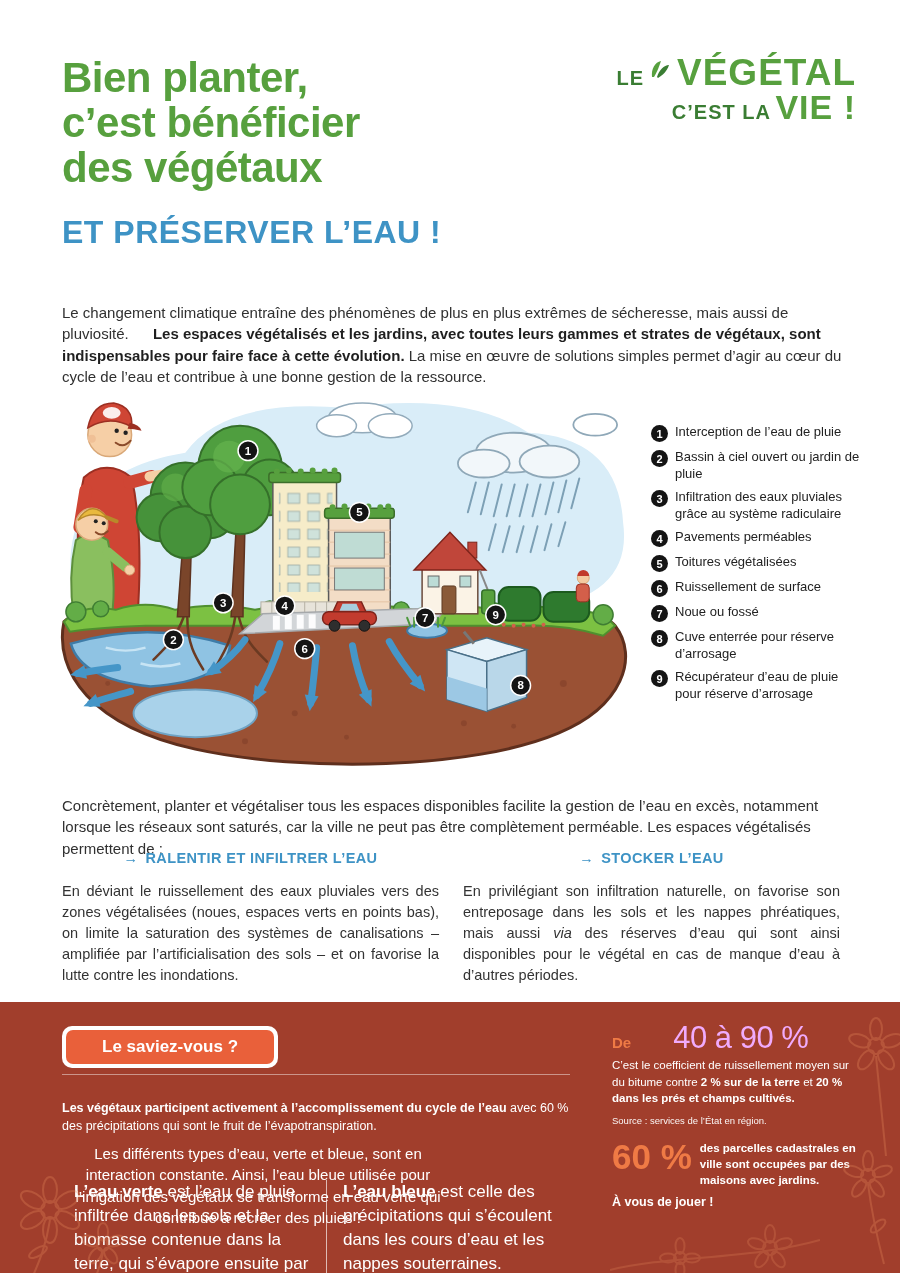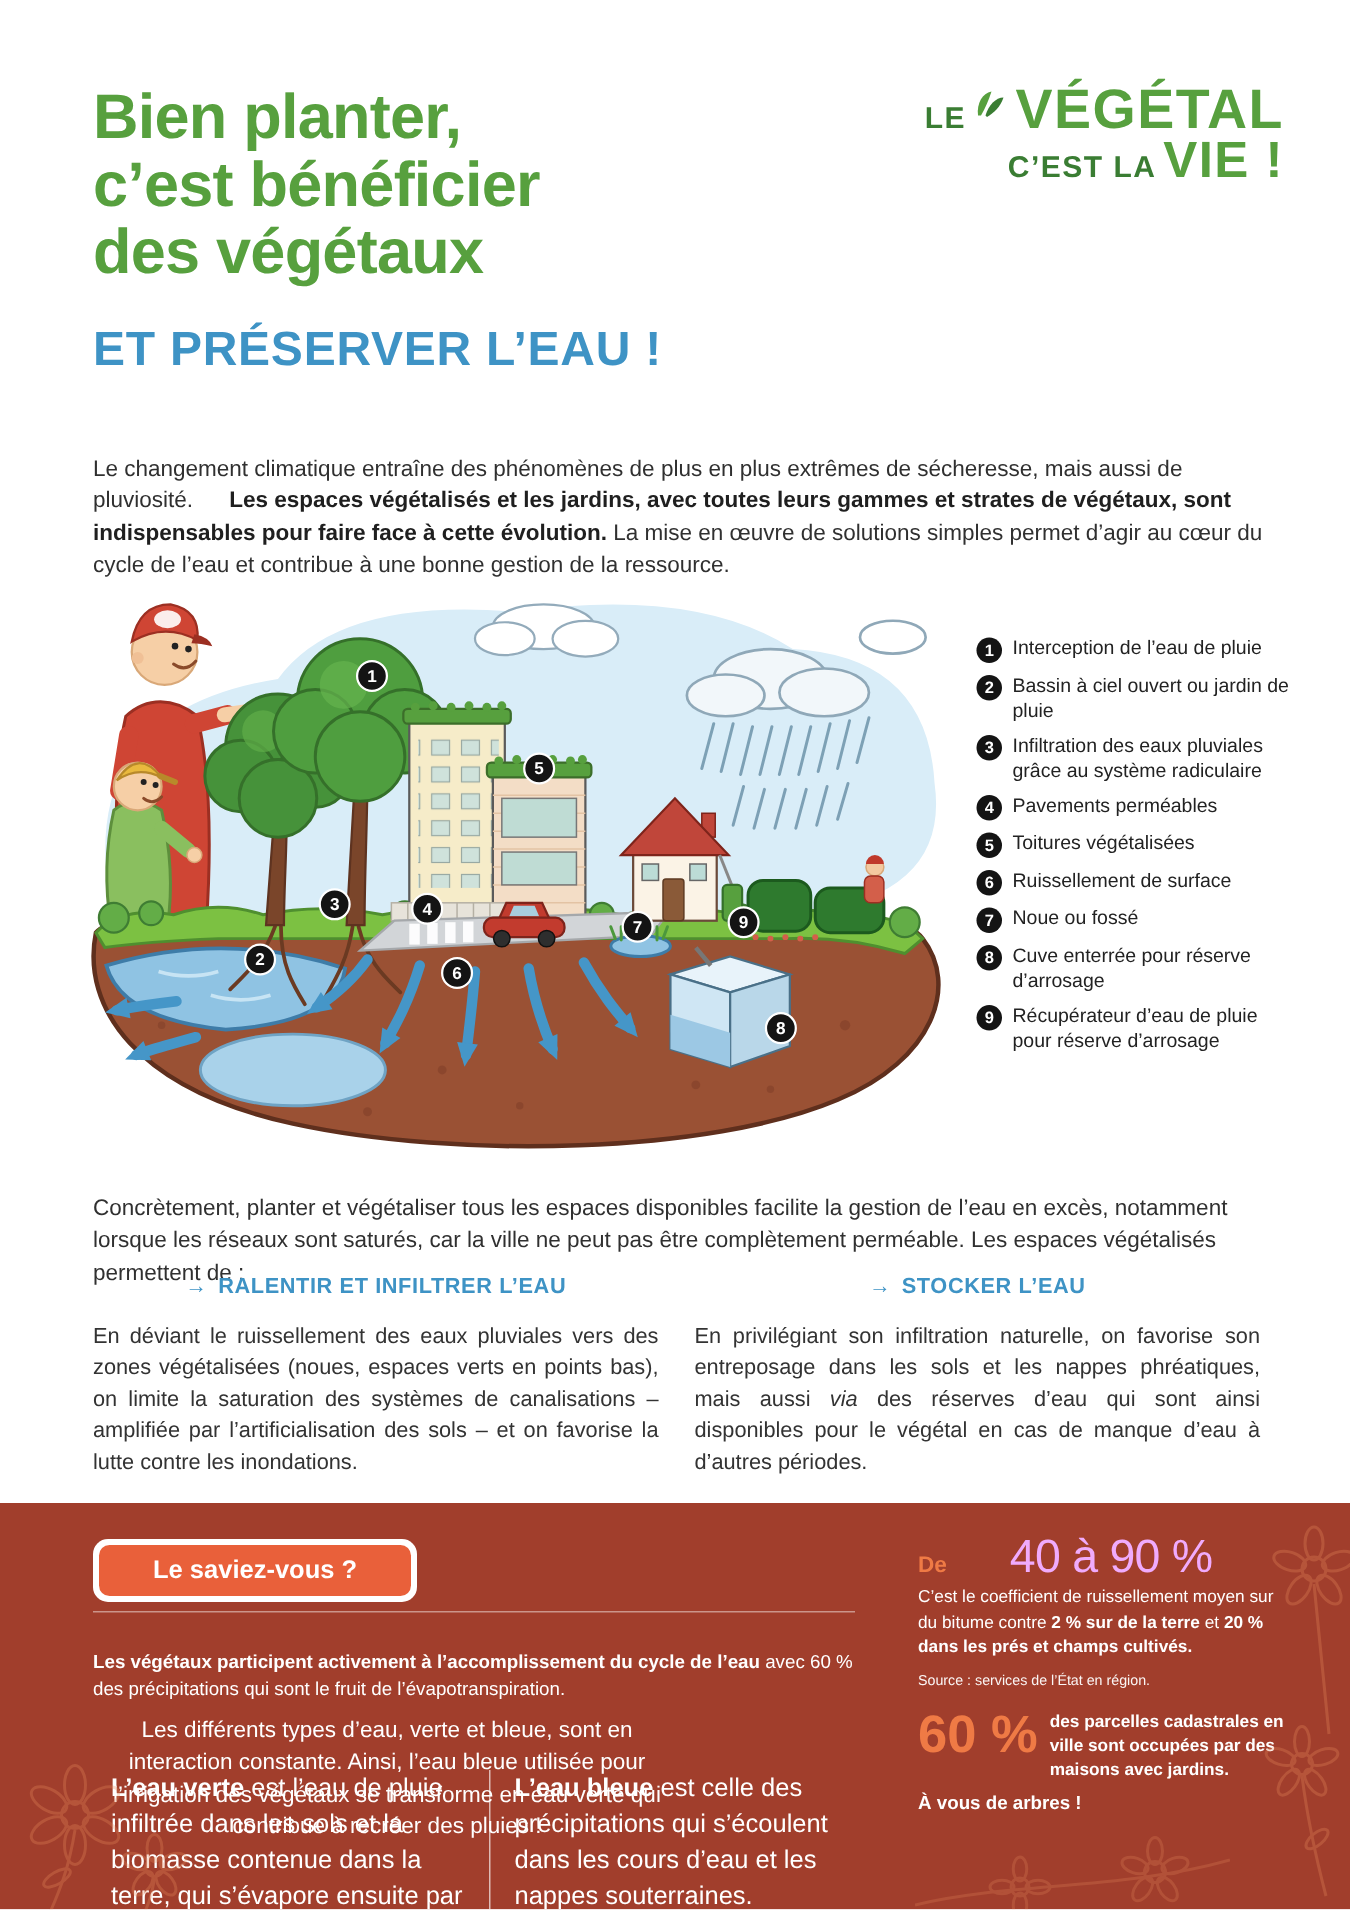--- a/index.html
+++ b/index.html
@@ -449,21 +449,21 @@
 
     <div class="rzone">
       <div>
         <span class="stat-de">De</span><span class="stat-big">40 à 90 %</span>
       </div>
       <p class="rz-text"><span>C’est le coefficient de ruissellement moyen sur du bitume contre </span><b>2 % sur de la terre</b><span> et </span><b>20 % dans les prés et champs cultivés.</b></p>
       <div class="source">Source : services de l’État en région.</div>
       <div class="stat2">
         <span class="stat-big2">60 %</span>
         <b>des parcelles cadastrales en ville sont occupées par des maisons avec jardins.</b>
-        <div class="cta">À vous de arbres !</div>
+        <div class="cta">À vous de jouer !</div>
       </div>
     </div>
 
     <svg class="deco" style="left:-12px;top:158px;" width="160" height="120" viewBox="0 0 160 120">
       <g stroke="#e78a5c" fill="none" stroke-width="2">
         <g transform="translate(62,50)">
             <circle r="9"></circle>
             <ellipse cx="0" cy="-20" rx="7" ry="13"></ellipse>
             <ellipse cx="0" cy="-20" rx="7" ry="13" transform="rotate(60)"></ellipse>
             <ellipse cx="0" cy="-20" rx="7" ry="13" transform="rotate(120)"></ellipse>

